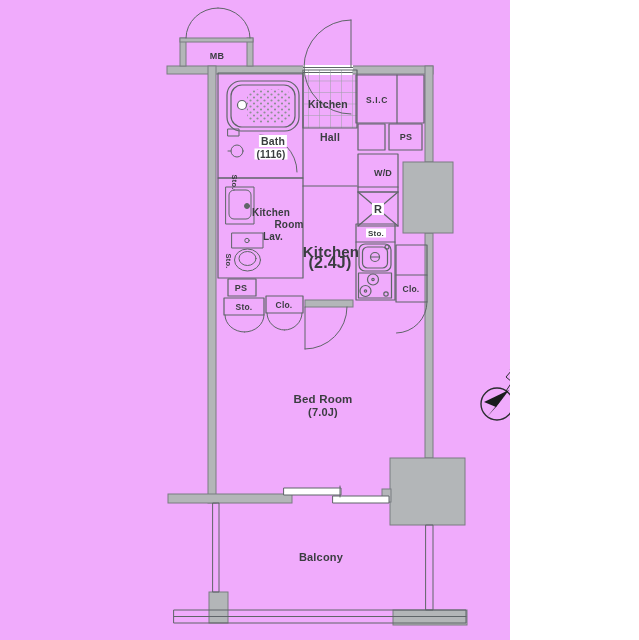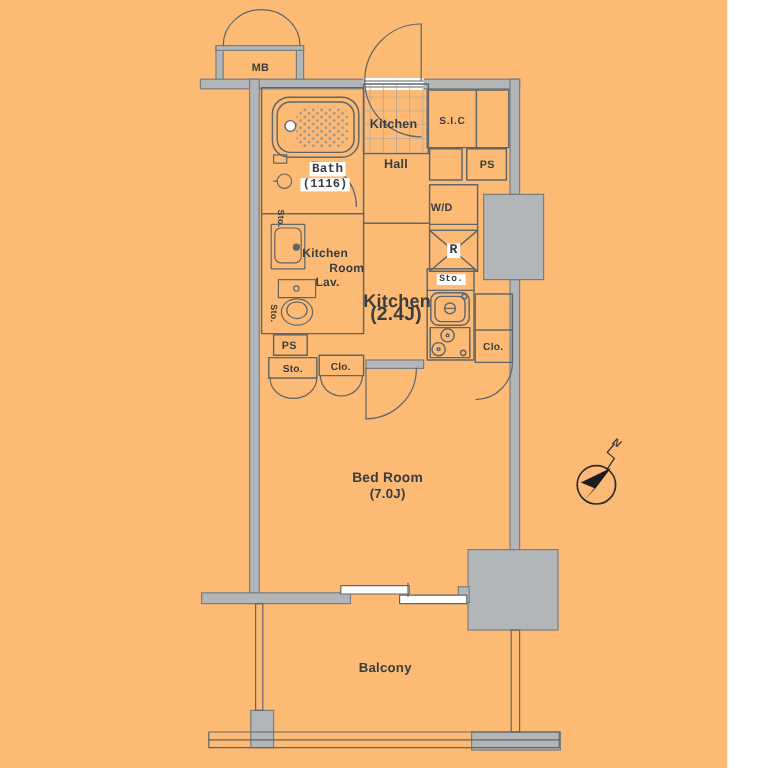--- a/index.html
+++ b/index.html
@@ -1,26 +1,26 @@
 <!DOCTYPE html>
 <html><head>
 <meta charset="utf-8">
 <style>
   html,body{margin:0;padding:0;background:#ffffff;}
   #stage{
-    position:relative;width:606px;height:640px;background:#fdba74;overflow:hidden;
+    position:relative;width:510px;height:640px;background:#f0abfc;overflow:hidden;
     font-family:"Liberation Sans", sans-serif;
   }
   #plan-svg{position:absolute;left:0;top:0;}
   .lbl{
     position:absolute;transform:translate(-50%,-50%);
     color:#3a3d40;font-weight:600;white-space:nowrap;letter-spacing:0.2px;
   }
   .lbl.v{transform:translate(-50%,-50%) rotate(90deg);}
-  .lbl.halo{background:#ffffff;padding:0 2px;font-family:Liberation Mono, monospace;}
+  .lbl.halo{background:#ffffff;padding:0 2px;}
   .lbl.n{transform:translate(-50%,-50%) rotate(32deg);font-style:italic;font-weight:700;}
 </style>
 </head>
 <body>
 
 <div id="stage">
 
 <svg id="plan-svg" width="639" height="640" viewBox="0 0 639 640">
   <defs>
     <pattern id="dots" width="7" height="6" patternUnits="userSpaceOnUse">
@@ -171,21 +171,21 @@
   </g>
 </svg>
 
   <div class="lbl" style="left:217px;top:56px;font-size:9px">MB</div>
   <div class="lbl" style="left:328px;top:104px;font-size:10.5px">Kitchen</div>
   <div class="lbl" style="left:377px;top:100px;font-size:8.5px;letter-spacing:0.6px">S.I.C</div>
   <div class="lbl" style="left:406px;top:137px;font-size:9px">PS</div>
   <div class="lbl" style="left:330px;top:137px;font-size:10.5px">Hall</div>
   <div class="lbl halo" style="left:273px;top:141px;font-size:10.5px">Bath</div>
   <div class="lbl halo" style="left:271px;top:154px;font-size:10px">(1116)</div>
-  <div class="lbl" style="left:368px;top:173px;font-size:9px">W/D</div>
+  <div class="lbl" style="left:383px;top:173px;font-size:9px">W/D</div>
   <div class="lbl halo" style="left:378px;top:209px;font-size:11px;font-weight:700">R</div>
   <div class="lbl halo" style="left:376px;top:233px;font-size:8px">Sto.</div>
   <div class="lbl" style="left:271px;top:212px;font-size:10px">Kitchen</div>
   <div class="lbl" style="left:289px;top:224px;font-size:10px">Room</div>
   <div class="lbl" style="left:273px;top:236px;font-size:10px">Lav.</div>
   <div class="lbl v" style="left:234px;top:182px;font-size:7.5px">Sto.</div>
   <div class="lbl v" style="left:228px;top:261px;font-size:7.5px">Sto.</div>
   <div class="lbl" style="left:331px;top:251px;font-size:15px">Kitchen</div>
   <div class="lbl" style="left:330px;top:263px;font-size:16px">(2.4J)</div>
   <div class="lbl" style="left:411px;top:289px;font-size:8.5px">Clo.</div>

